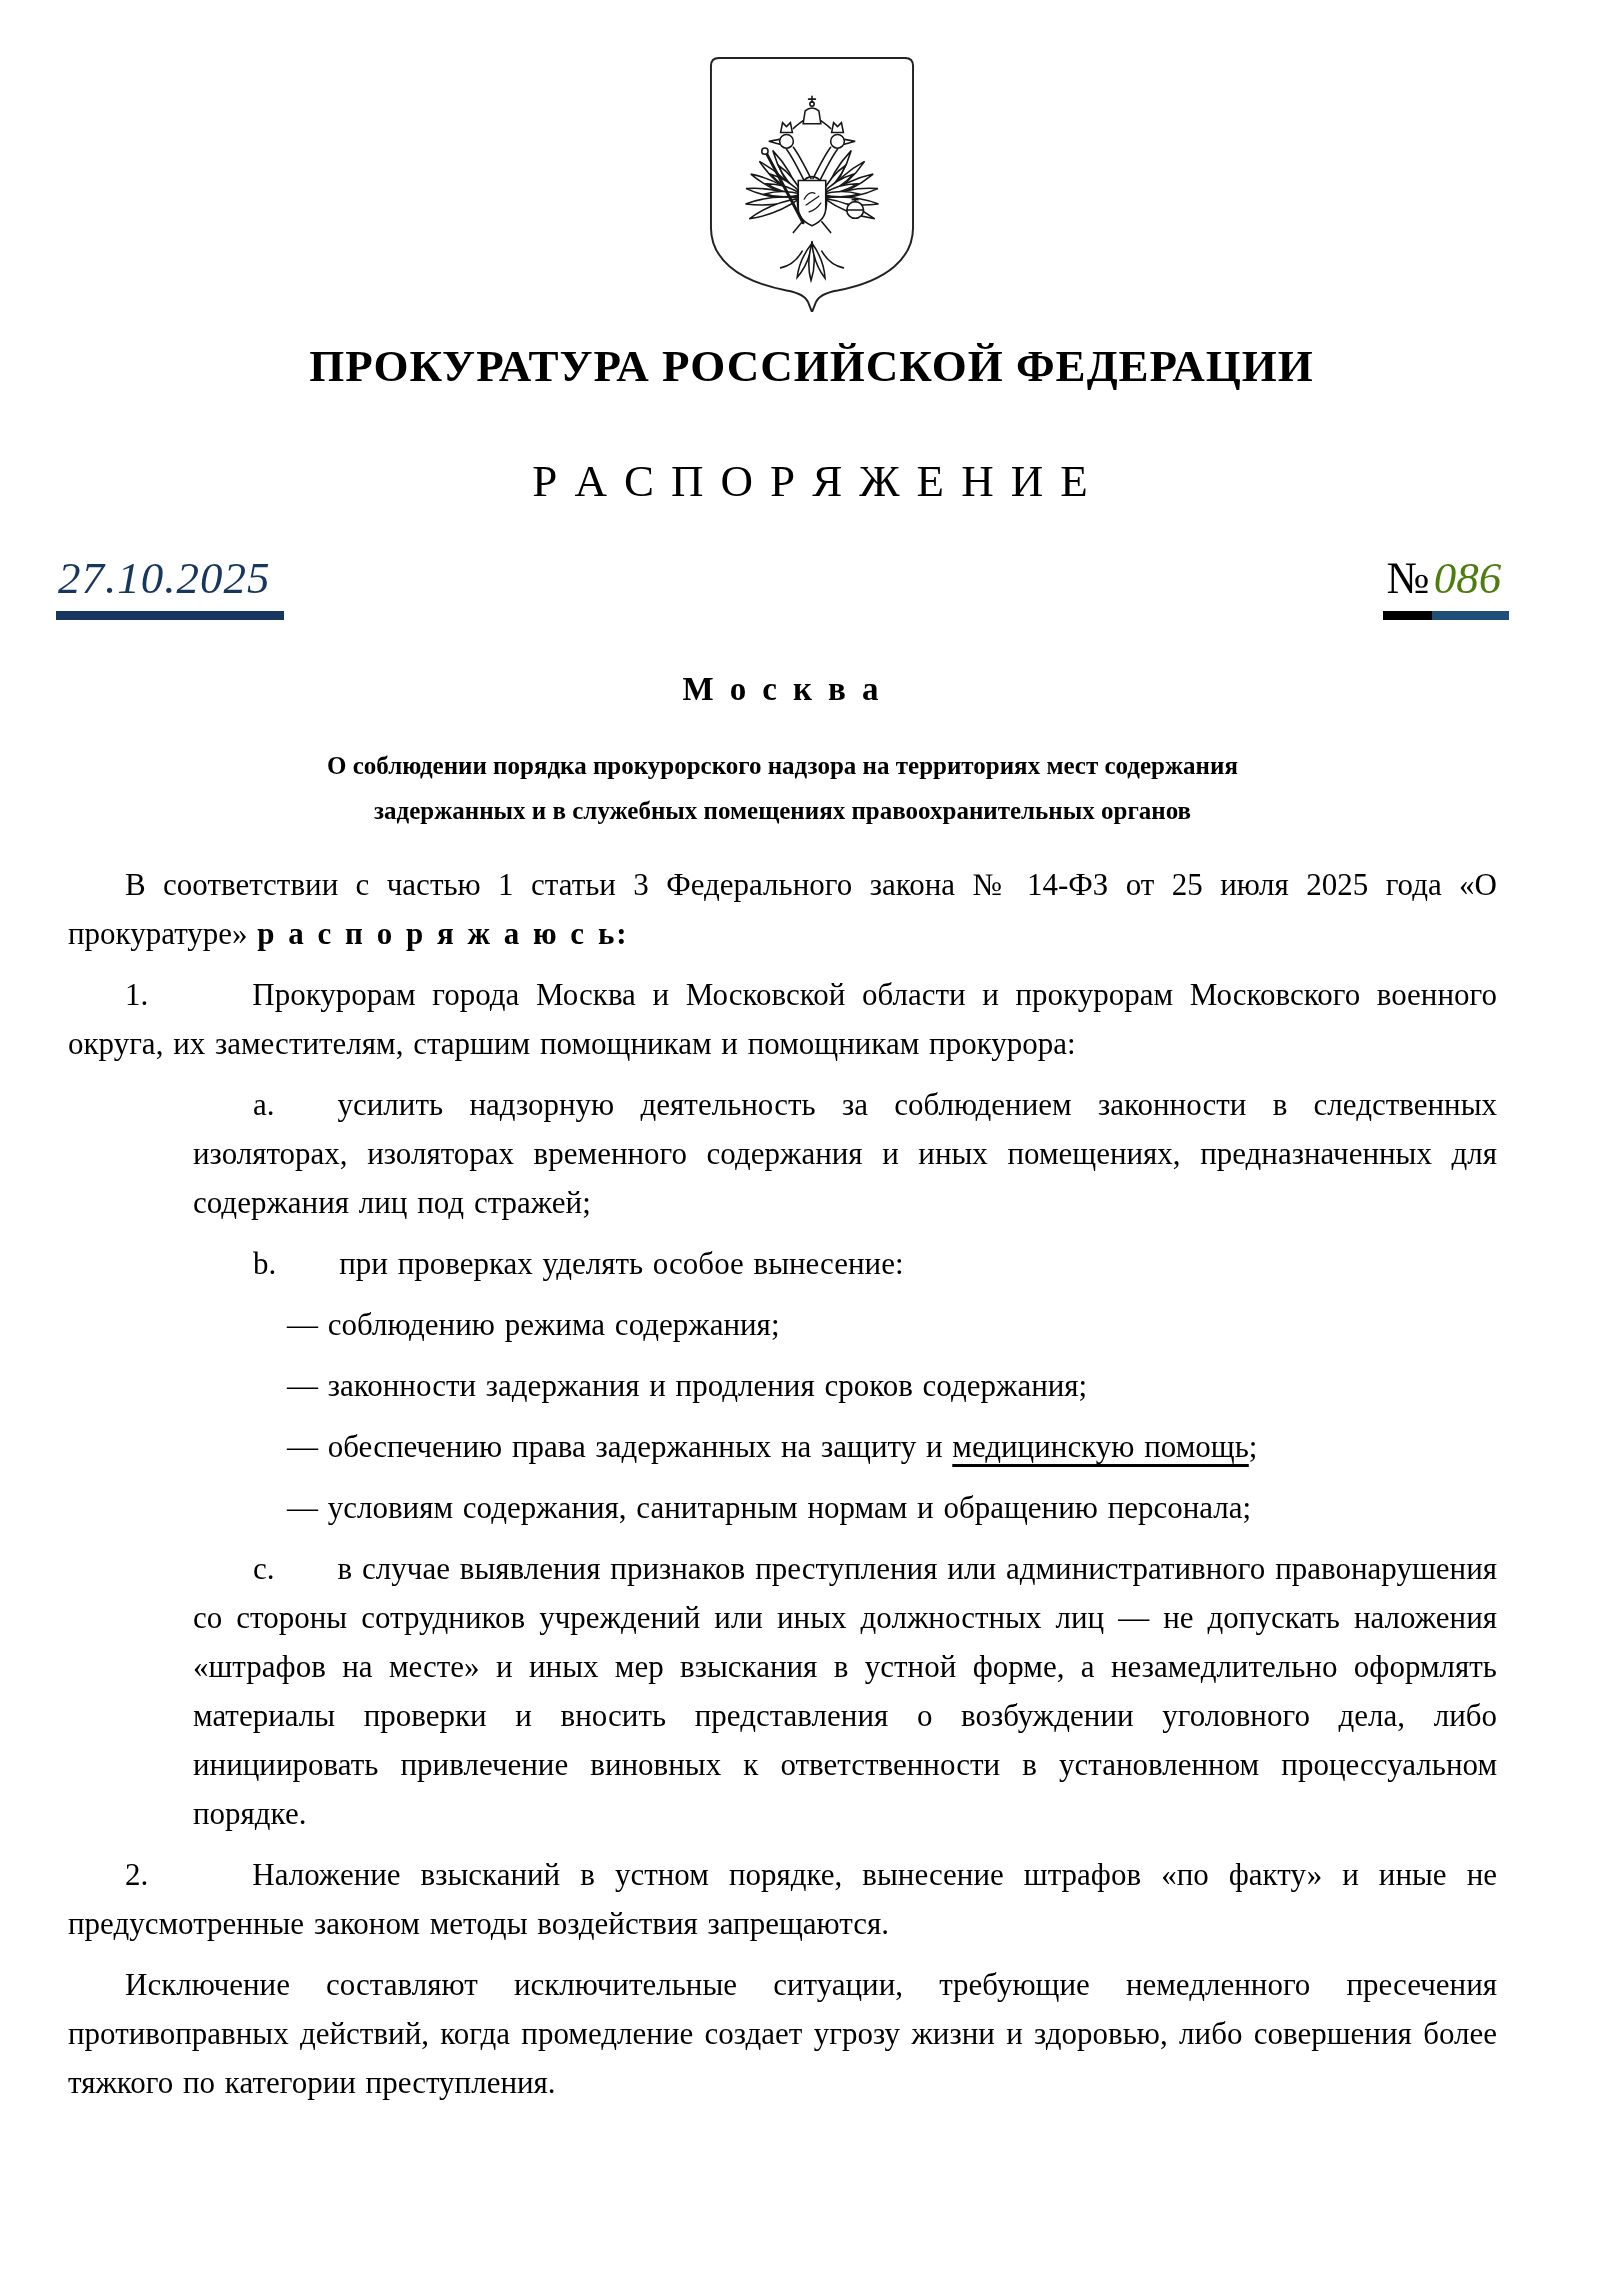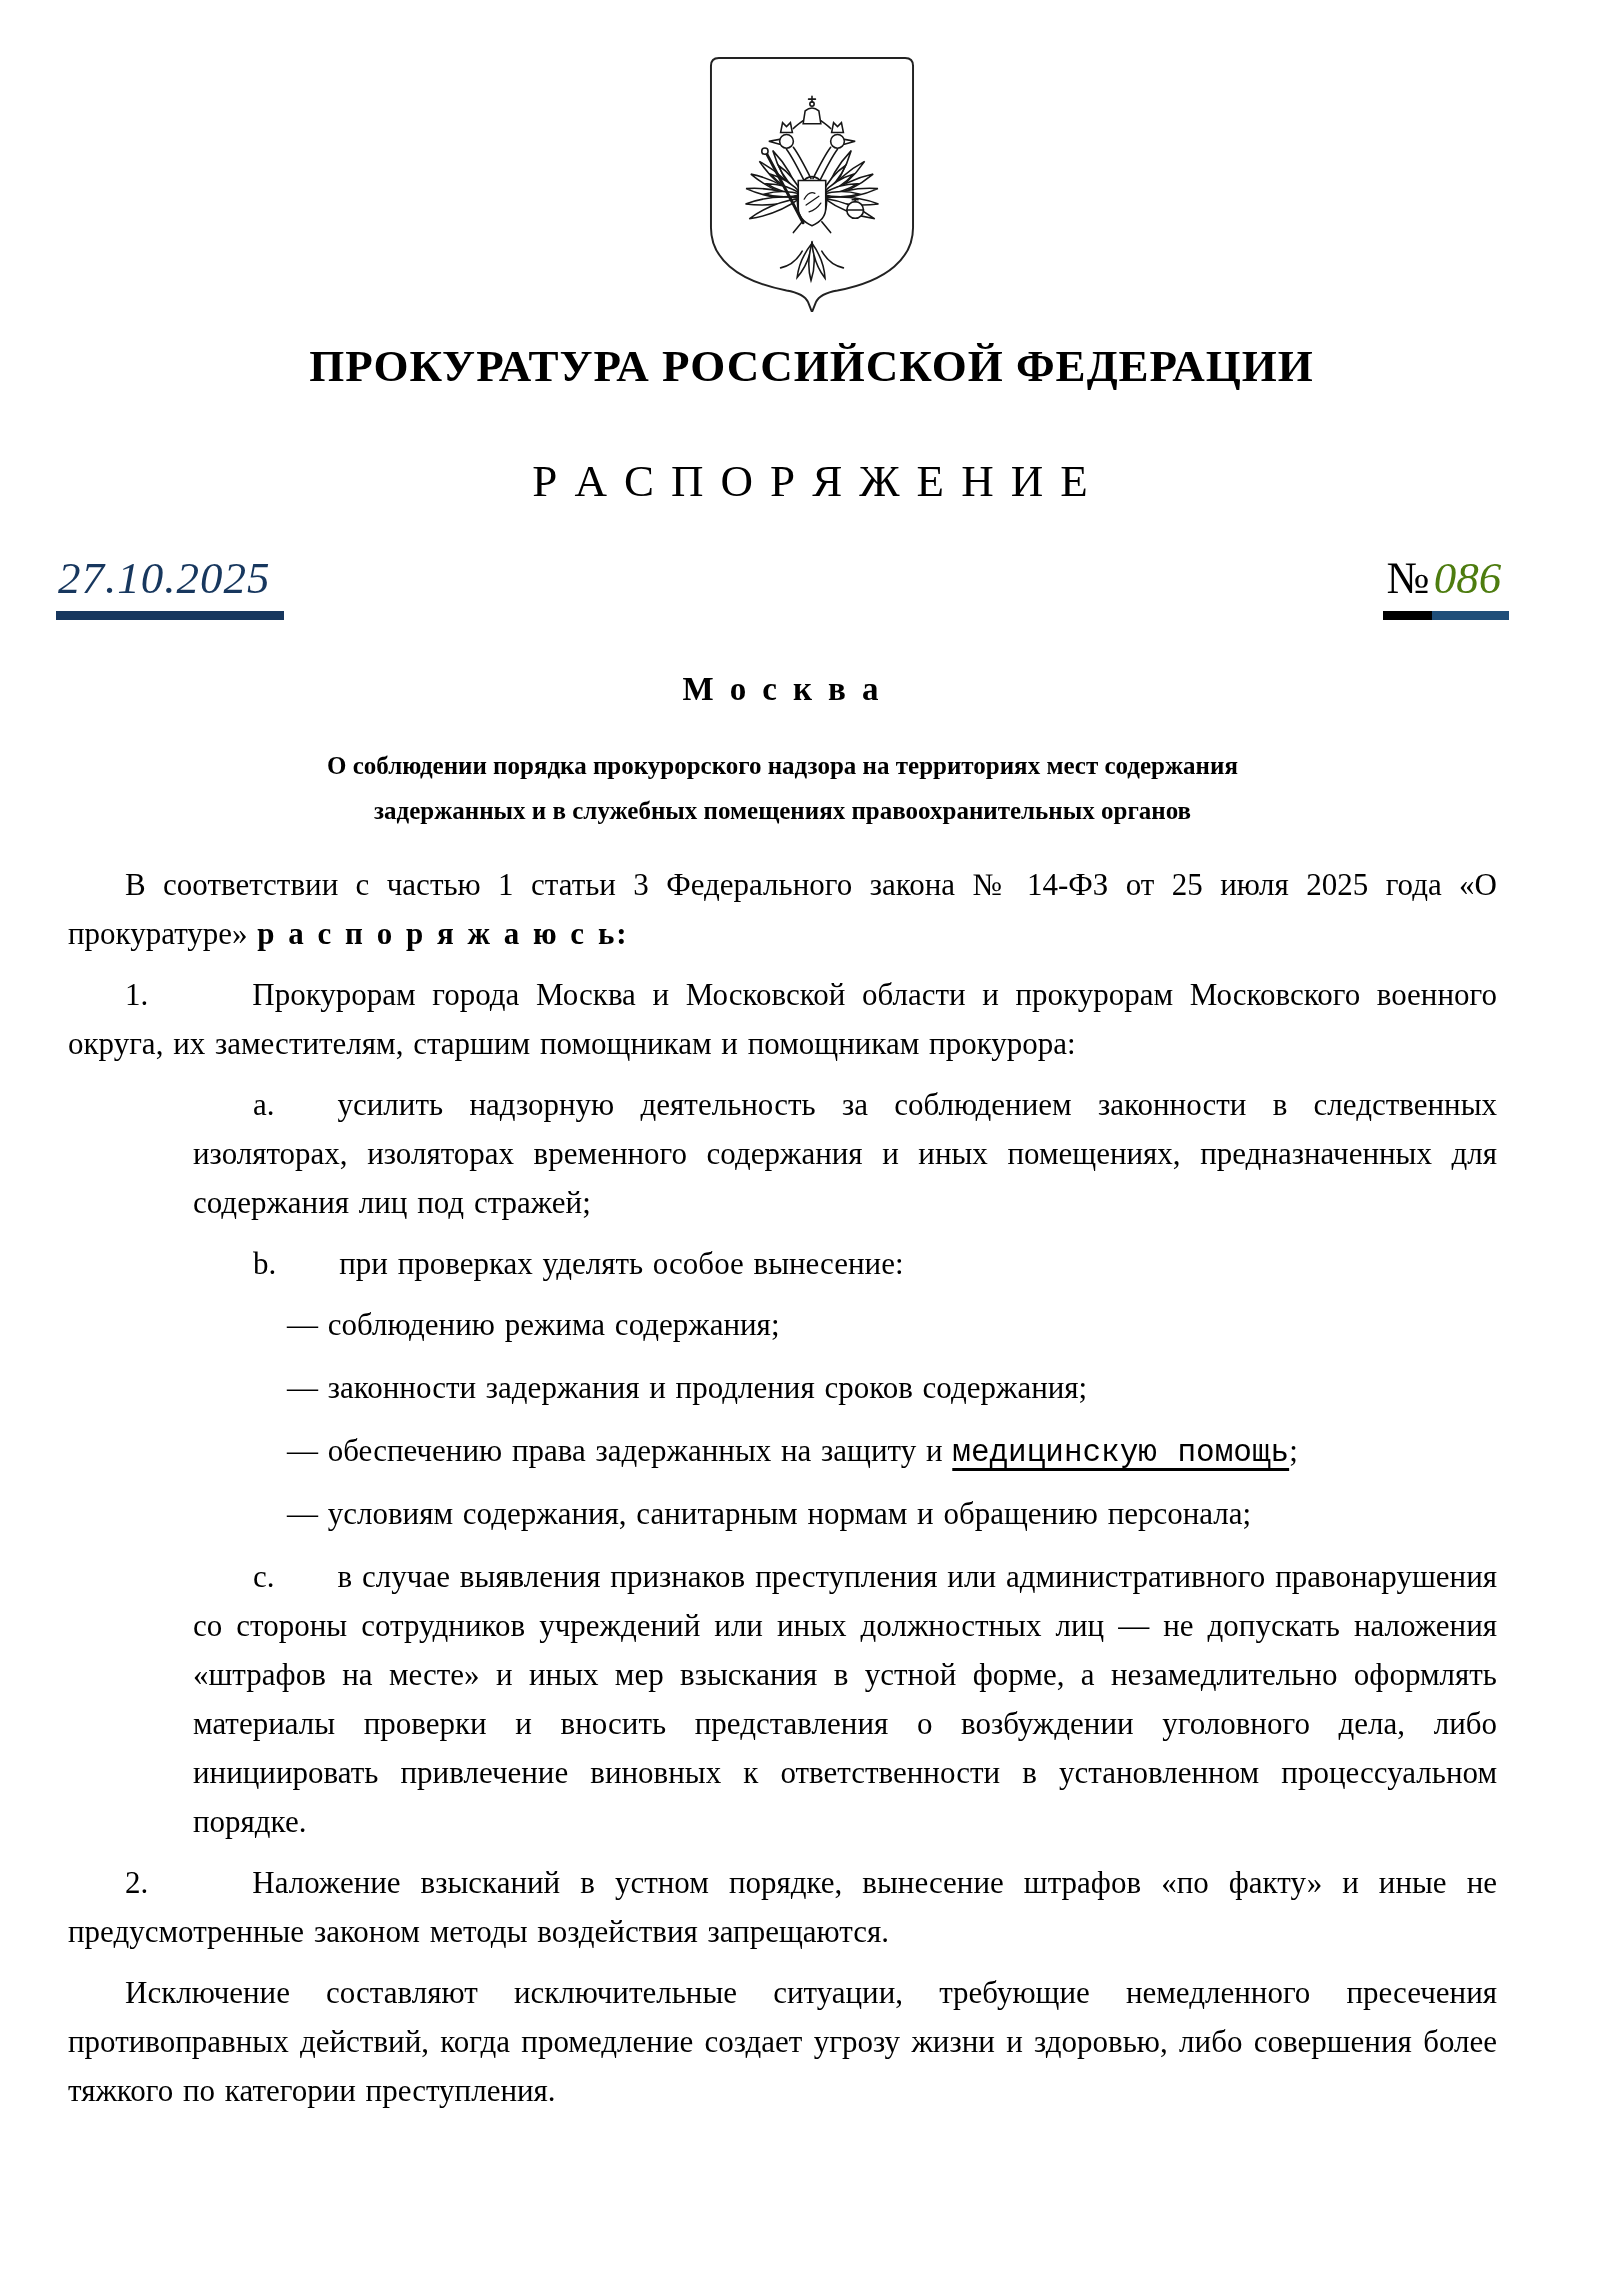--- a/index.html
+++ b/index.html
@@ -46,21 +46,21 @@
     text-align:center;font-weight:bold;font-size:25px;line-height:1.8;
     margin-top:35px;
   }
   
   .body-text{margin-top:27.4px;font-size:31px;line-height:49px;text-align:justify;word-spacing:2px;}
   .body-text p{margin:12px;text-indent:57px;}
   .body-text p.sub{margin-left:137px;text-indent:60px;}
   .body-text p.bullet{margin-left:137px;text-indent:94px;}
   .tab-l{display:inline-block;width:104px;}
   .tab-s{display:inline-block;width:63px;}
-  .u{text-decoration:underline;text-decoration-thickness:2.9px;text-underline-offset:6.9px;font-family:Liberation Mono, monospace;}
+  .u{text-decoration:underline;text-decoration-thickness:2.9px;text-underline-offset:6.9px;}
   .bold-spaced{font-weight:bold;letter-spacing:2px;}
 </style>
 </head>
 <body>
 
 <div class="page">
 
   <div class="emblem-wrap">
     <svg width="208" height="257" viewBox="0 0 212 262" aria-hidden="true">
       <defs>

